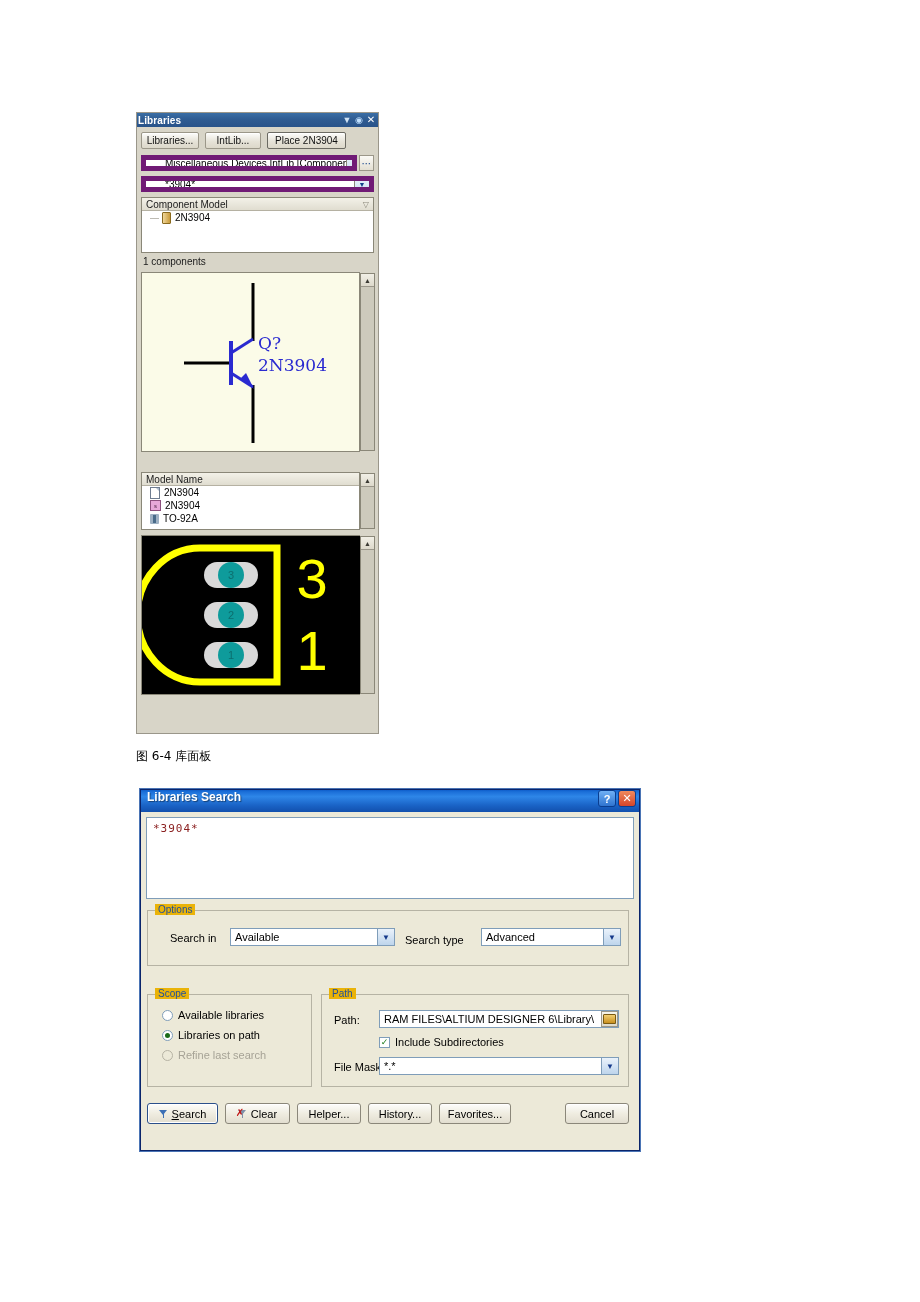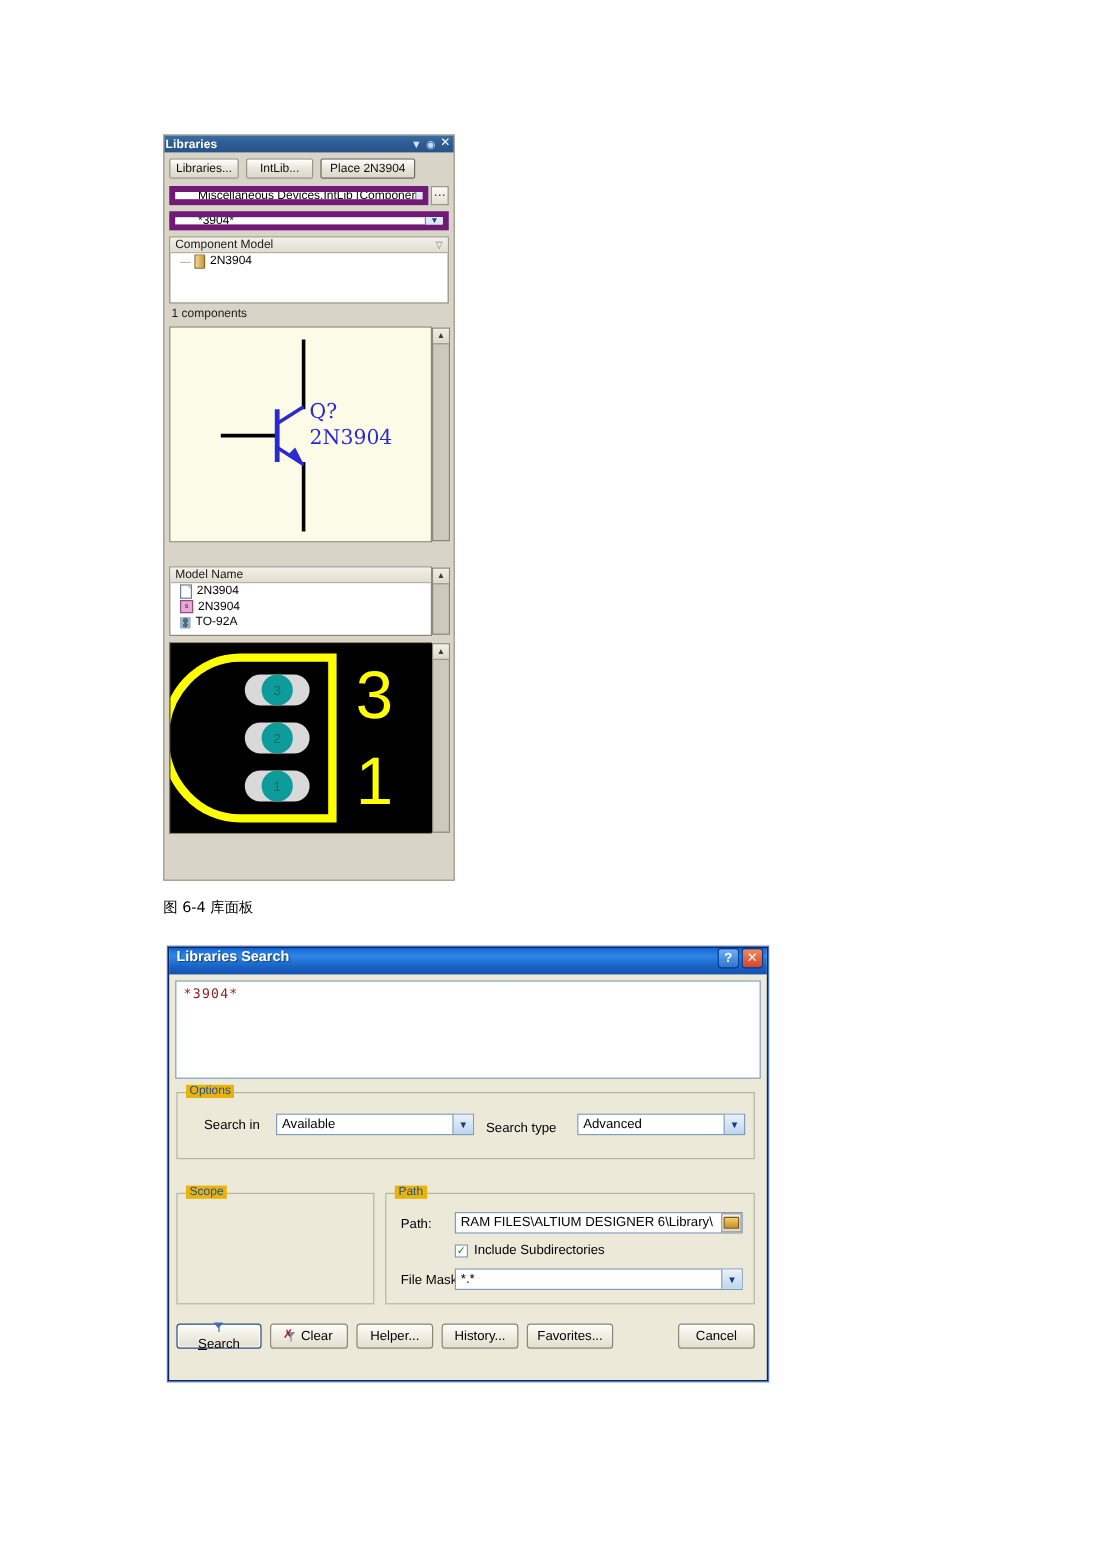--- a/index.html
+++ b/index.html
@@ -120,21 +120,21 @@
   .folderbtn{margin-left:auto;width:17px;height:16px;background:linear-gradient(to bottom,#f7f5ea,#dedacb);
              border:1px solid #9b9789;display:flex;align-items:center;justify-content:center;
              flex:0 0 17px;box-sizing:border-box;cursor:pointer;}
   .foldericon{width:11px;height:8px;background:linear-gradient(to bottom,#f2cf72,#c9901f);
               border:1px solid #7a5a12;border-radius:1px 1px 0 0;}
 
   .dbtn{height:21px;background:linear-gradient(to bottom,#fdfdfb,#efece0 52%,#e2ded0);
         border:1px solid #8b877a;border-radius:3px;display:flex;align-items:center;
         justify-content:center;gap:4px;font-size:11px;cursor:pointer;box-sizing:border-box;
         box-shadow:inset 0 1px 0 #fff;}
-  .dbtn.def{border:1px solid #2b4f8a;box-shadow:inset 0 0 0 1px #fff;flex-direction:column;}
+  .dbtn.def{border:1px solid #2b4f8a;box-shadow:inset 0 0 0 1px #fff;}
   .funnel{width:9px;height:9px;position:relative;flex:0 0 9px;}
   .funnel:before{content:"";position:absolute;left:0;top:1px;border-left:4.5px solid transparent;
                  border-right:4.5px solid transparent;border-top:5px solid #3b6fb5;}
   .funnel:after{content:"";position:absolute;left:4px;top:5px;width:1px;height:4px;background:#3b6fb5;}
   .funnel.red:before{border-top-color:#7f8fa8;}
   .funnel.red:after{background:#7f8fa8;}
   .redx{position:absolute;left:-2px;top:-1px;color:#c01515;font-weight:bold;font-size:10px;line-height:1;}
   .u{text-decoration:underline;}
 </style>
 </head>
@@ -275,20 +275,36 @@
       </div>
       <div style="position:absolute;left:257px;top:23px;" class="fld-label">Search type</div>
       <div class="dcombo" style="position:absolute;left:333px;top:17px;width:140px;">
         <span>Advanced</span>
         <span class="arw">▼</span>
       </div>
     </div>
 
     <div class="group" style="left:6px;top:182px;width:165px;height:93px;">
       <span class="gl">Scope</span>
+      <div style="padding:14px 0 0 14px;">
+        <div class="radio">
+          <span class="rdot"></span>
+          <span>Available libraries</span>
+        </div>
+        <div class="radio">
+          <span class="rdot">
+              <i></i>
+            </span>
+          <span>Libraries on path</span>
+        </div>
+        <div class="radio dis">
+          <span class="rdot"></span>
+          <span>Refine last search</span>
+        </div>
+      </div>
     </div>
 
     <div class="group" style="left:180px;top:182px;width:308px;height:93px;">
       <span class="gl">Path</span>
       <div style="position:absolute;left:12px;top:19px;" class="fld-label">Path:</div>
       <div class="pathinput" style="position:absolute;left:57px;top:15px;width:240px;">
         <span>RAM FILES\ALTIUM DESIGNER 6\Library\</span>
         <span class="folderbtn">
           <span class="foldericon"></span>
         </span>

